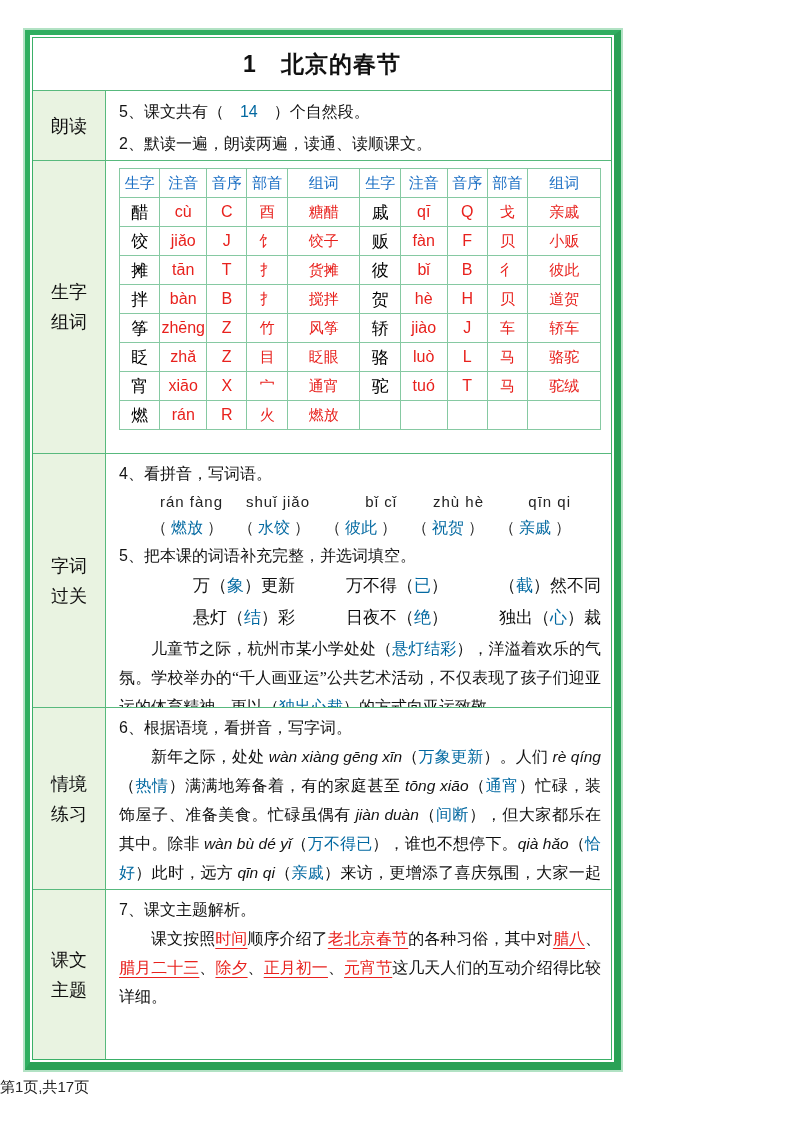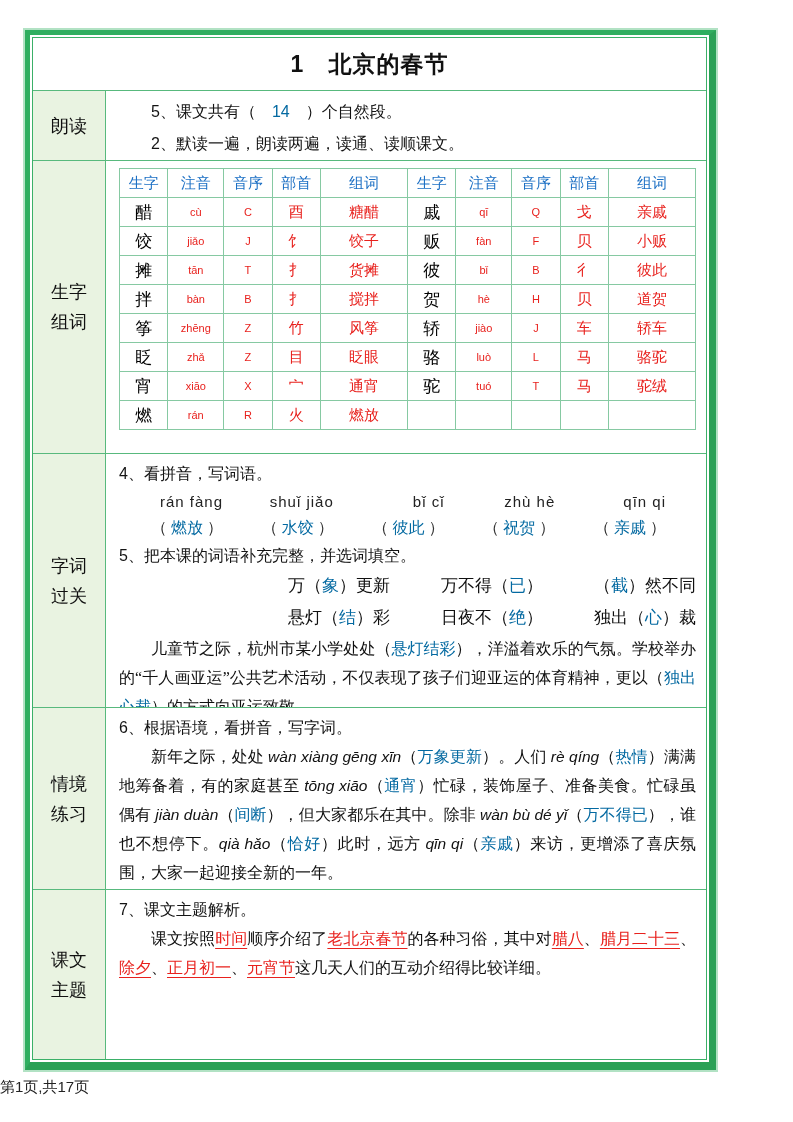--- a/index.html
+++ b/index.html
@@ -1,21 +1,21 @@
 <!DOCTYPE html>
 <html><head>
 <meta charset="utf-8">
 <style>
   html,body{margin:0;padding:0;}
   body{
     width:793px;height:1122px;position:relative;background:#fff;
     font-family:"Liberation Sans",sans-serif;color:#111;overflow:hidden;
   }
   .frame{
-    position:absolute;left:25px;top:30px;width:691px;height:1040px;
+    position:absolute;left:25px;top:30px;width:596px;height:1040px;
     box-sizing:border-box;border:5px solid #2fae5f;
     border-right:7px solid #2aa156;border-bottom:8px solid #2aa156;
     box-shadow:0 0 0 2px #b2e2c4;padding:2px;background:#fff;
   }
   .sheet{
     box-sizing:border-box;height:100%;border:1.5px solid #3bb068;
     display:flex;flex-direction:column;background:#fff;
   }
   .title-row{
     height:52px;flex:0 0 52px;display:flex;align-items:center;justify-content:center;
@@ -34,21 +34,21 @@
   .head{font-size:16px;line-height:29px;color:#141414;}
   .line{font-size:16px;line-height:32px;color:#141414;}
   .red{color:#0369a1;}
   .ru{color:#e8211d;text-decoration:underline;text-underline-offset:4px;text-decoration-thickness:1px;}
   .pin{font-family:"Liberation Sans",sans-serif;font-style:italic;}
   
   table.word-table{width:100%;border-collapse:collapse;margin-top:2px;table-layout:fixed;}
   .word-table th,.word-table td{border:1.4px solid #86c9a2;height:28px;text-align:center;padding:0;overflow:hidden;}
   .word-table thead th{color:#1b6fc4;font-weight:normal;font-size:15px;}
   td.hz{font-family:"Liberation Serif",serif;font-size:17px;color:#000;}
-  td.py{color:#e8211d;font-size:11px;}
+  td.py{color:#e8211d;font-size:16px;}
   td.bs,td.zc{color:#e8211d;font-family:"Liberation Serif",serif;font-size:15px;}
   col.c1,col.c3,col.c4{width:8.4%;}col.c2{width:9.7%;}col.c5{width:15.1%;}
   
   .pw-row{display:flex;justify-content:space-between;padding:2px 30px 0 32px;}
   .pw-item{text-align:right;}
   .pw-py{font-size:15px;color:#222;letter-spacing:1px;line-height:24px;}
   .pw-ans{font-size:16px;line-height:27px;color:#333;font-family:"Liberation Serif",serif;}
   
   .blank-line{font-family:"Liberation Serif",serif;font-size:17px;text-align:right;line-height:32px;color:#101010;}
   .para{
@@ -64,21 +64,21 @@
 </head>
 <body>
 
 <div class="frame">
   <div class="sheet">
 
     <div class="title-row">
       <div class="page-title">1　北京的春节</div>
     </div>
 
-    <div class="section" style="flex:0 0 70px;gap:32px;">
+    <div class="section" style="flex:0 0 70px;">
       <div class="label-col">
         <div>朗读</div>
       </div>
       <div class="content">
         <div class="line"><span>5、课文共有（　</span><span class="red">14</span><span>　）个自然段。</span></div>
         <div class="line"><span>2、默读一遍，朗读两遍，读通、读顺课文。</span></div>
       </div>
     </div>
 
     <div class="section" style="flex:0 0 293px;">

